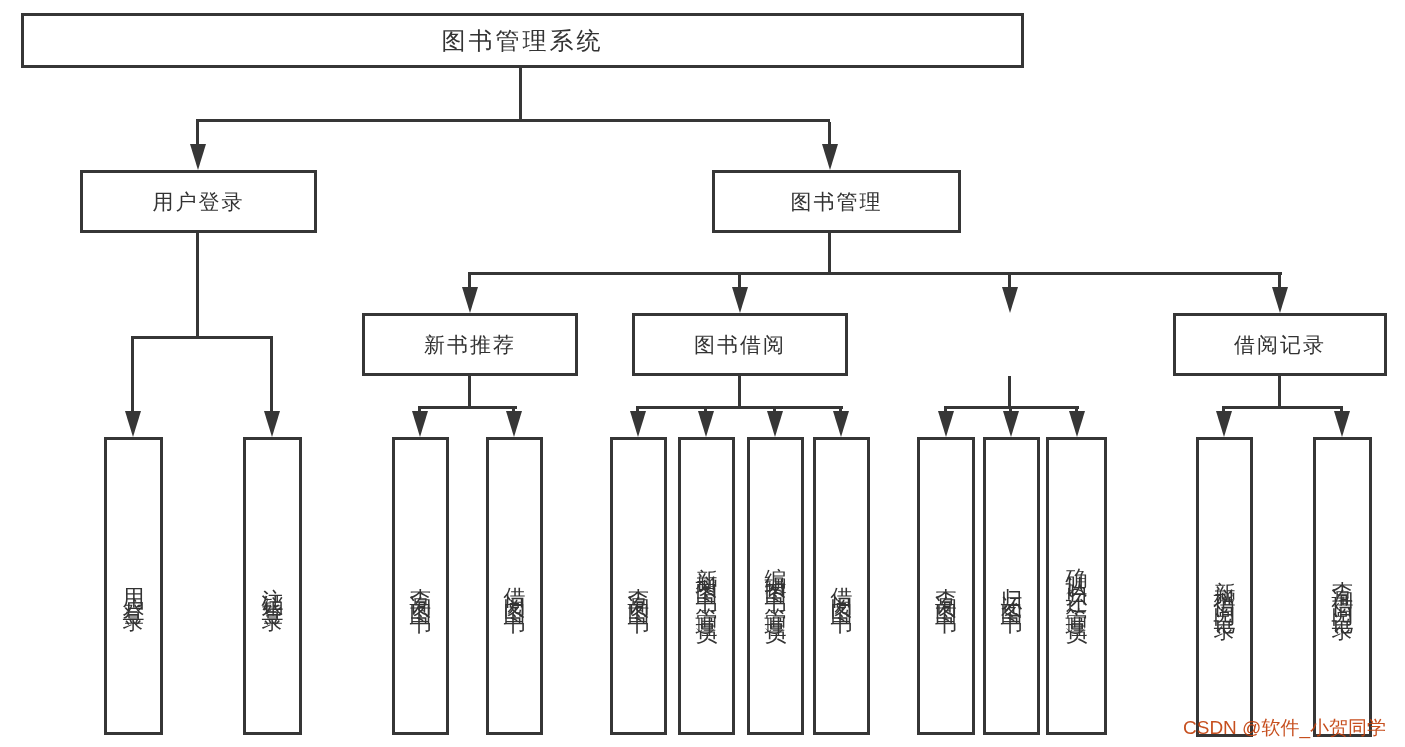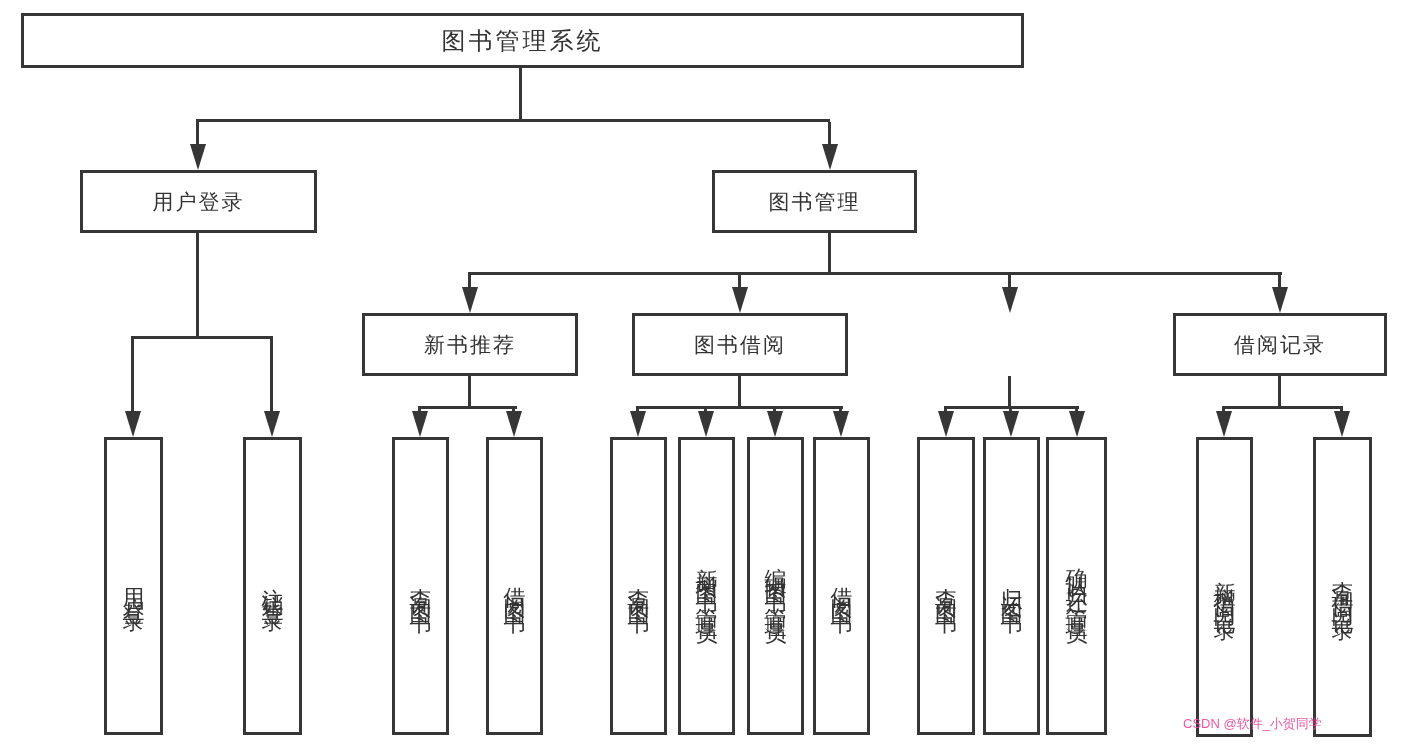--- a/index.html
+++ b/index.html
@@ -37,40 +37,40 @@
     position: absolute;
     width: 0; height: 0;
     border-left: 8px solid transparent;
     border-right: 8px solid transparent;
     border-top: 26px solid #363636;
   }
   #watermark {
     position: absolute;
     left: 1183px;
     top: 715px;
-    font-size: 13px;
-    color: #ec4899;
+    font-size: 19px;
+    color: #c2410c;
     opacity: 0.92;
     white-space: nowrap;
     z-index: 10;
   }
 </style>
 </head>
 <body>
 
 <div id="canvas">
 
   <div class="box" style="left:21px; top:13px; width:1003px; height:55px;">
     <span class="hlabel root-label">图书管理系统</span>
   </div>
 
   <div class="box" style="left:80px; top:170px; width:237px; height:63px;">
     <span class="hlabel">用户登录</span>
   </div>
-  <div class="box" style="left:712px; top:170px; width:205px; height:63px;">
+  <div class="box" style="left:712px; top:170px; width:249px; height:63px;">
     <span class="hlabel">图书管理</span>
   </div>
 
   <div class="box" style="left:362px; top:313px; width:216px; height:63px;">
     <span class="hlabel">新书推荐</span>
   </div>
   <div class="box" style="left:632px; top:313px; width:216px; height:63px;">
     <span class="hlabel">图书借阅</span>
   </div>
   <div class="box" style="left:1173px; top:313px; width:214px; height:63px;">

